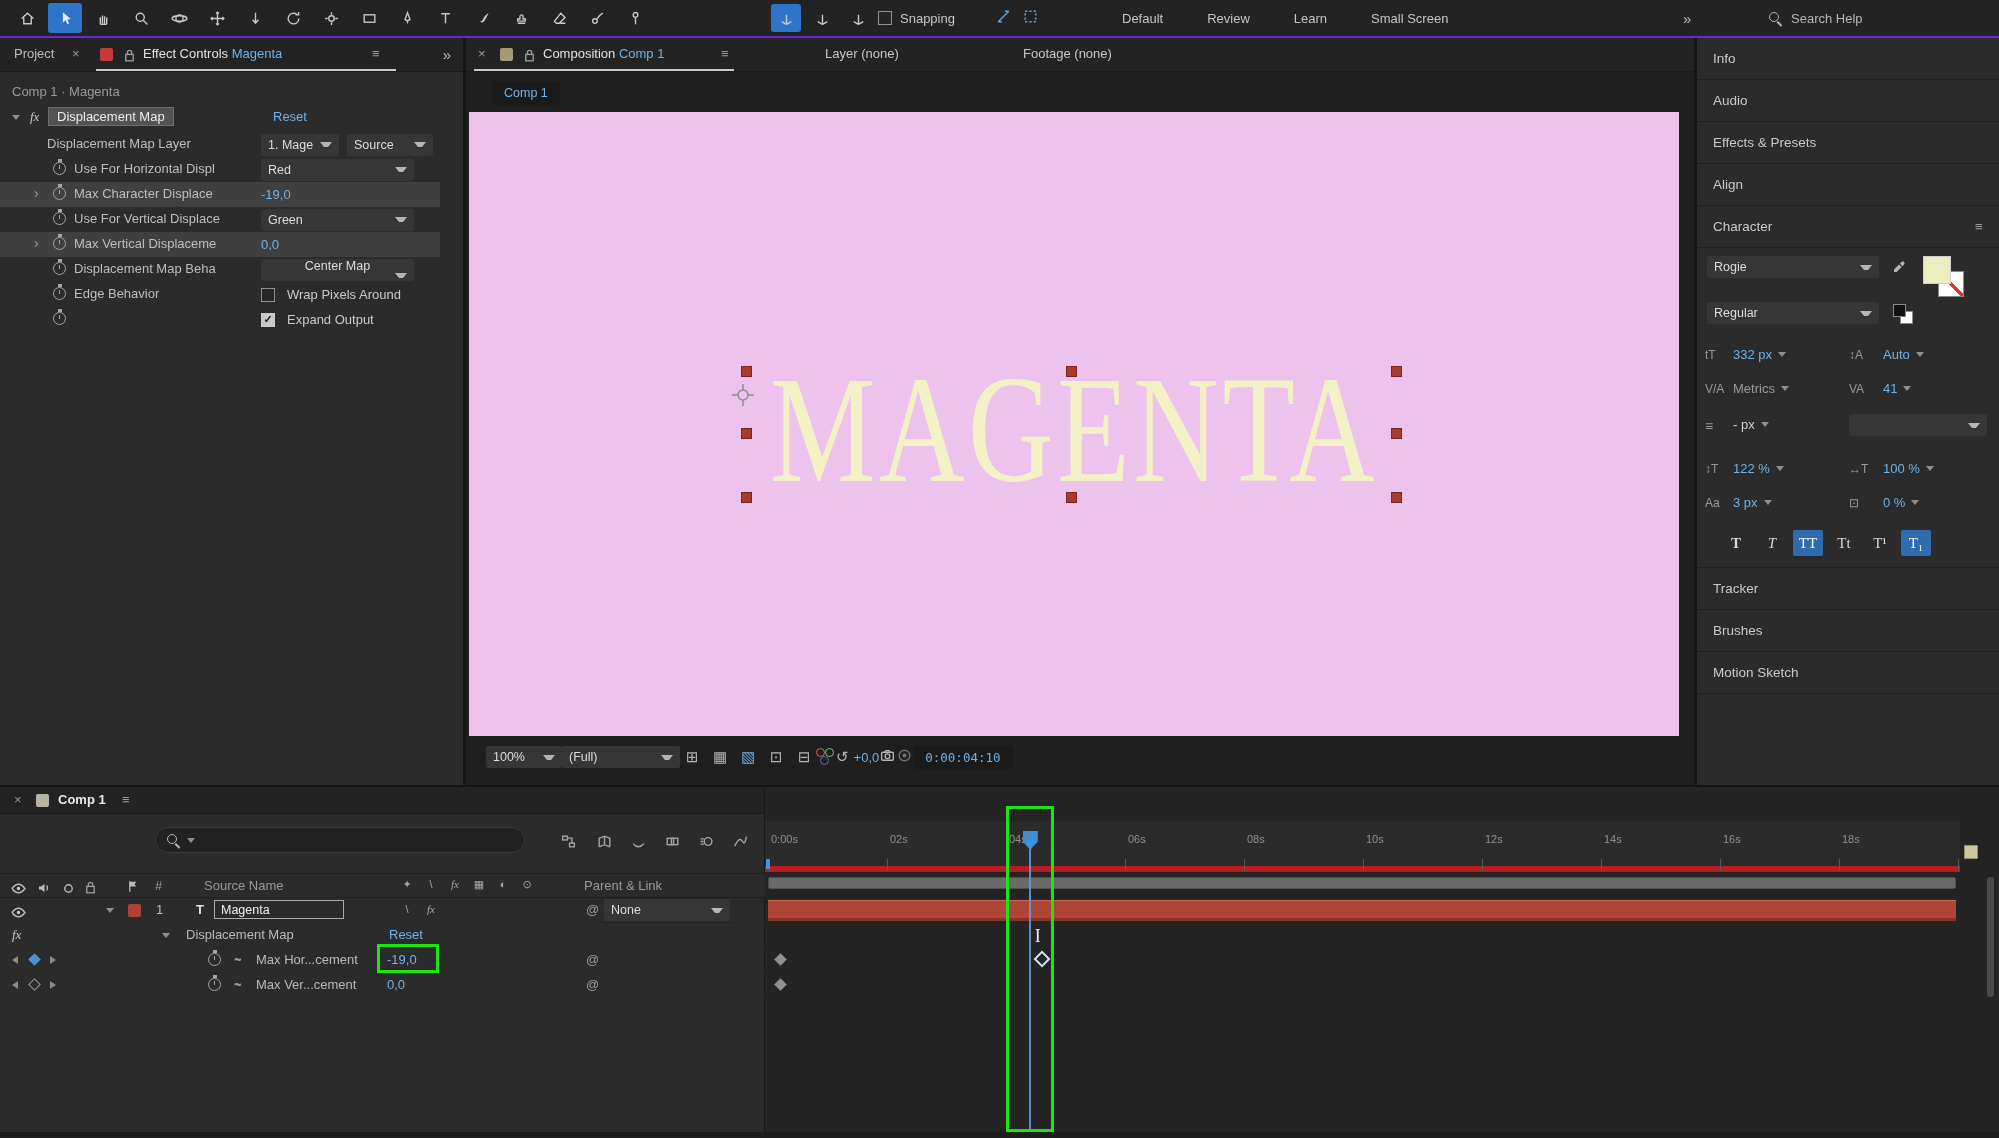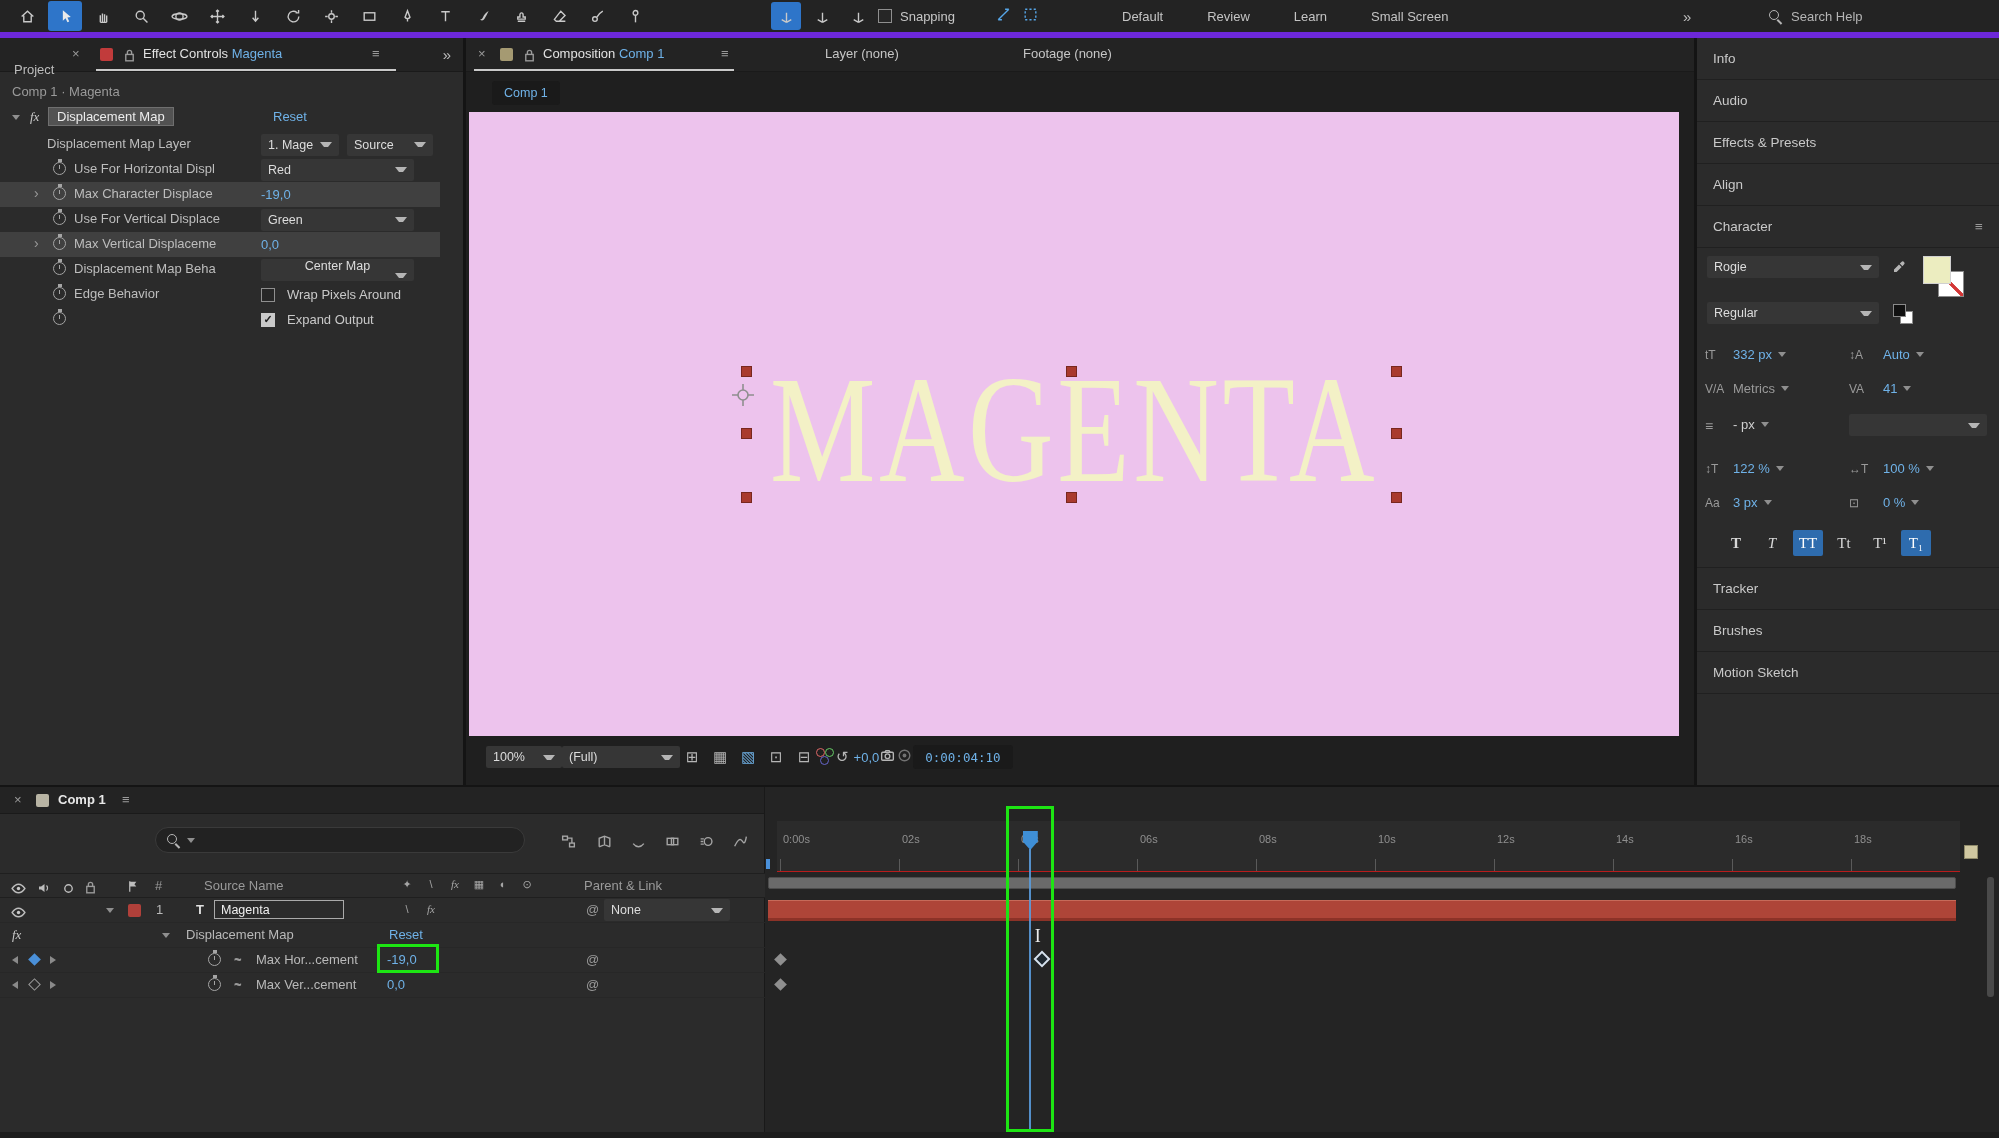--- a/index.html
+++ b/index.html
@@ -2,21 +2,21 @@
 <html><head>
 <meta charset="utf-8">
 <style>
 *{margin:0;padding:0;box-sizing:border-box}
 body{width:1999px;height:1138px;background:#141414;font-family:"Liberation Sans",sans-serif;font-size:13px;color:#c6c6c6;overflow:hidden;position:relative}
 .abs{position:absolute}
 .blue{color:#6fb2e8}
 .dim{color:#b9b9b9}
 .faint{color:#9a9a9a}
 
-#toolbar{position:absolute;left:0;top:0;width:1999px;height:38px;background:#232323;border-bottom:6px solid #6d28d9;display:flex;align-items:center}
+#toolbar{position:absolute;left:0;top:0;width:1999px;height:38px;background:#232323;border-bottom:2px solid #6d28d9;display:flex;align-items:center}
 #tb-tools{display:flex;align-items:center;padding-left:8px}
 .tool{width:34px;height:30px;display:flex;align-items:center;justify-content:center;border-radius:3px;margin:0 2px}
 .tool.active{background:#2e75c9}
 #tb-axis{position:absolute;left:771px;display:flex;gap:6px}
 .axisbtn{width:30px;height:28px;display:flex;align-items:center;justify-content:center;border-radius:3px}
 .axisbtn.active{background:#2e75c9}
 #tb-snap{position:absolute;left:878px;display:flex;align-items:center;gap:8px}
 #tb-snapicons{position:absolute;left:995px;display:flex;gap:10px}
 #tb-workspaces{position:absolute;left:1122px;display:flex;gap:44px;color:#c4c4c4;font-size:13px}
 #tb-overflow{position:absolute;left:1683px;color:#bdbdbd;font-size:15px}
@@ -92,21 +92,21 @@
 .tl-cicon{position:absolute;top:44px;width:24px;height:20px;display:flex;align-items:center;justify-content:center}
 #tl-header{position:absolute;left:0;top:86px;width:765px;height:25px;background:#2b2b2b;border-top:1px solid #1f1f1f;border-bottom:1px solid #1f1f1f}
 .tl-row{position:absolute;left:0;width:765px;height:25px;border-bottom:1px solid #272727}
 .tl-row .abs{position:absolute}
 .hdr-sw{position:absolute;top:4px;color:#a5a5a5;font-size:11px;width:22px;text-align:center}
 #layer-namebox{position:absolute;left:214px;top:2px;width:130px;height:19px;border:1px solid #aaa;display:flex;align-items:center;padding:0 6px;color:#f0f0f0;font-size:12.5px}
 .kf-nav{width:9px;height:9px;transform:rotate(45deg);display:inline-block}
 .kf-nav.solid{background:#4a90d9}
 .kf-nav.hollow{border:1.5px solid #9a9a9a}
 
-#ruler{position:absolute;left:12px;top:34px;width:1195px;height:51px;background:#2b2b2b;border-bottom:1px solid #b91c1c}
+#ruler{position:absolute;left:0;top:34px;width:1195px;height:51px;background:#2b2b2b;border-bottom:6px solid #b91c1c}
 .rl{position:absolute;top:12px;font-size:11px;color:#8f8f8f;white-space:nowrap}
 .rtick{position:absolute;top:38px;width:1px;height:12px;background:#5a5a5a}
 #workbar{position:absolute;left:3px;top:90px;width:1188px;height:12px;background:#6a6a6a;border-radius:2px;border:1px solid #4d4d4d}
 #layerbar{position:absolute;left:3px;top:113px;width:1188px;height:21px;background:#ae4538;border-top:1px solid #c66a59;border-bottom:3px solid #8c3227}
 .gkf{position:absolute;width:9px;height:9px;background:#8f8f8f;transform:rotate(45deg)}
 .gkf.cur{width:12px;height:12px;background:#1e2830;border:2px solid #d7e2ee}
 #ph-head{position:absolute;top:44px;width:15px;height:19px;background:#3f8fd6;clip-path:polygon(0 0,100% 0,100% 55%,50% 100%,0 55%)}
 #ph-line{position:absolute;top:62px;width:2px;height:283px;background:rgba(90,155,220,.9)}
 #inout{position:absolute;left:1px;top:72px;width:4px;height:10px;background:#4a90d9}
 #ibeam{position:absolute;left:268px;top:139px;font-family:"Liberation Serif",serif;font-size:18px;color:#ececec}
@@ -251,21 +251,21 @@
       </div>
     <span id="tb-overflow">»</span>
     <div id="tb-search">
       <span class="mag"></span>
       <span>Search Help</span>
     </div>
   </header>
 
   <section id="left-panel">
     <div class="tabbar">
-      <span class="abs tabtxt" style="left:14px;top:24px">Project</span>
+      <span class="abs tabtxt" style="left:14px;top:8px">Project</span>
       <span class="abs faint" style="left:72px;top:8px">×</span>
       <span class="abs chip" style="left:100px;top:10px;background:#c13b3b"></span>
       <span class="abs" style="left:121px;top:9px"><svg viewBox="0 0 16 16" width="17" height="17" fill="none" stroke="#9a9a9a" stroke-width="1.3">
             <rect x="4.5" y="7" width="7" height="6"></rect>
             <path d="M6 7V5.2a2 2 0 0 1 4 0V7"></path>
           </svg></span>
       <span class="abs" style="left:143px;top:8px;color:#e2e2e2"><span>Effect Controls</span> <span class="blue">Magenta</span></span>
       <span class="abs faint" style="left:372px;top:8px">≡</span>
       <span class="abs" style="right:12px;top:8px;color:#bdbdbd;font-size:15px">»</span>
       <span class="tab-underline" style="left:96px;width:300px"></span>

